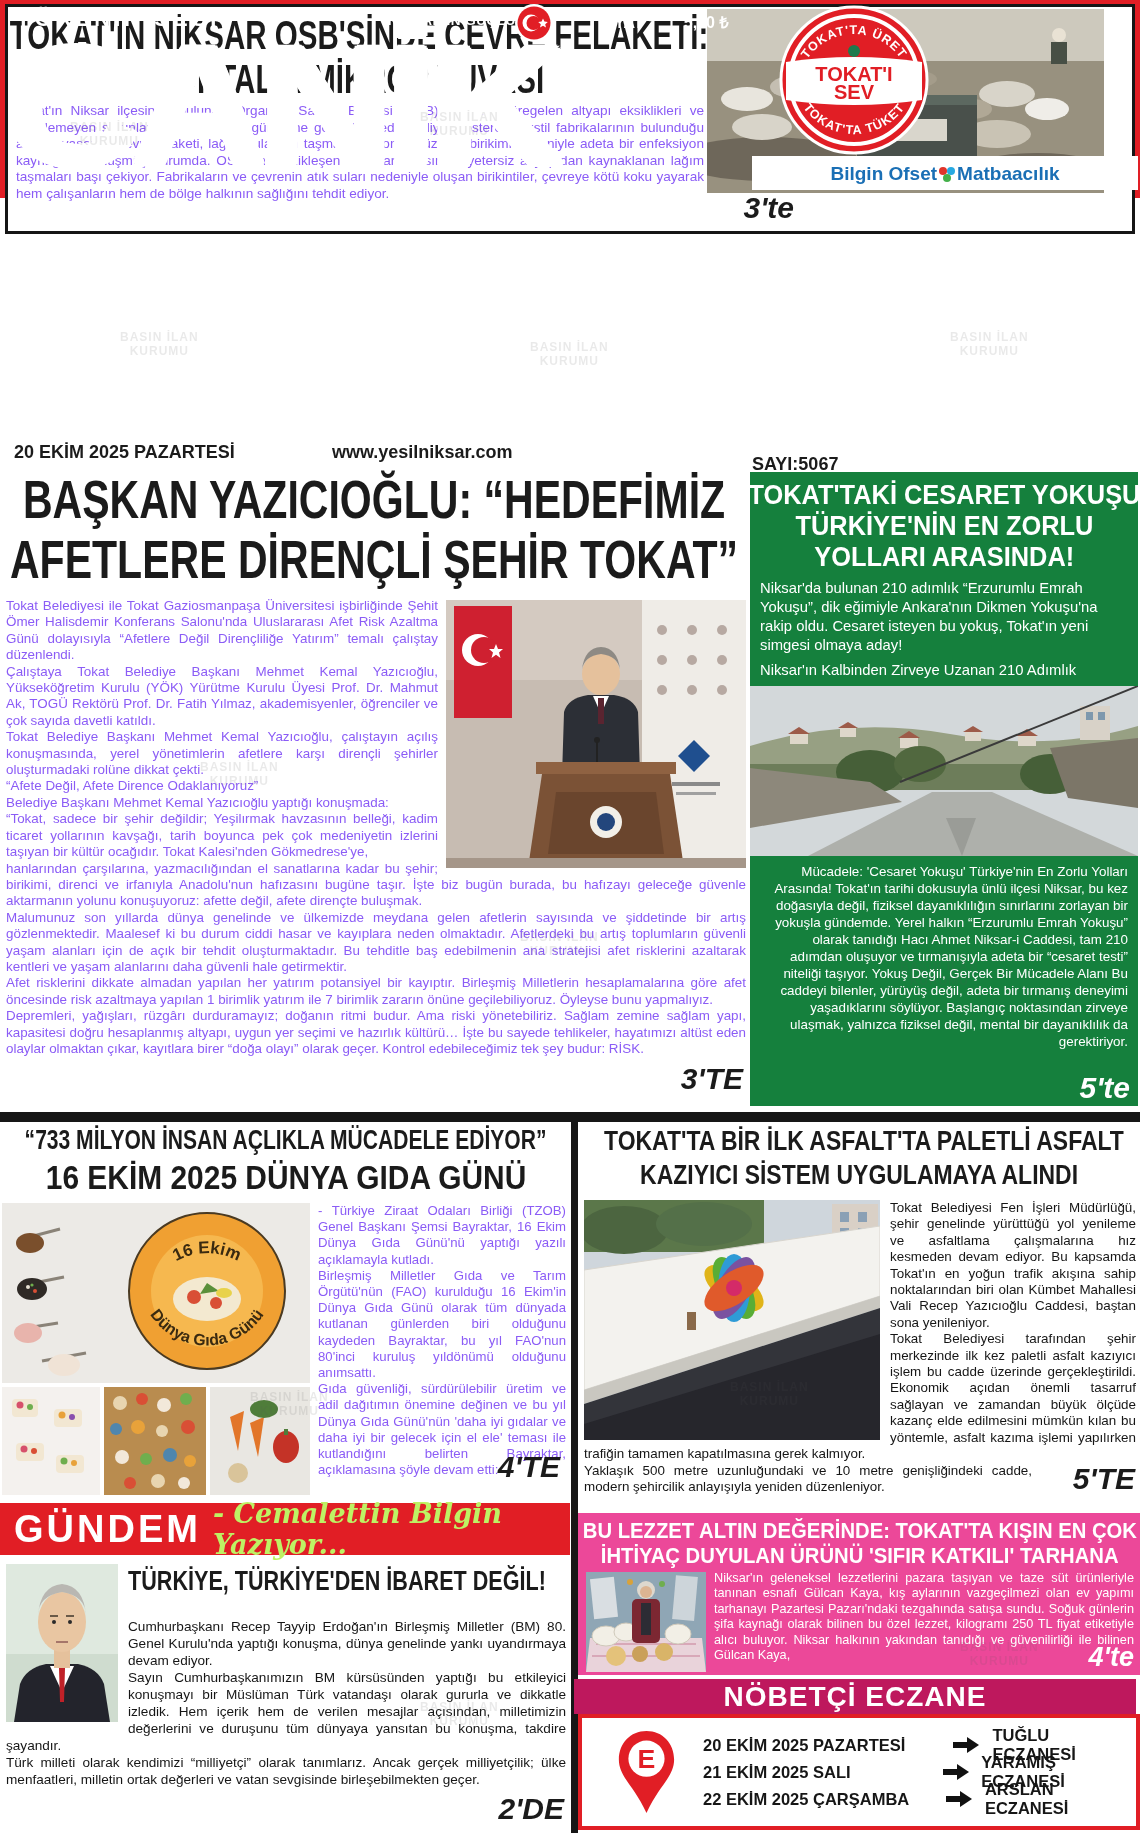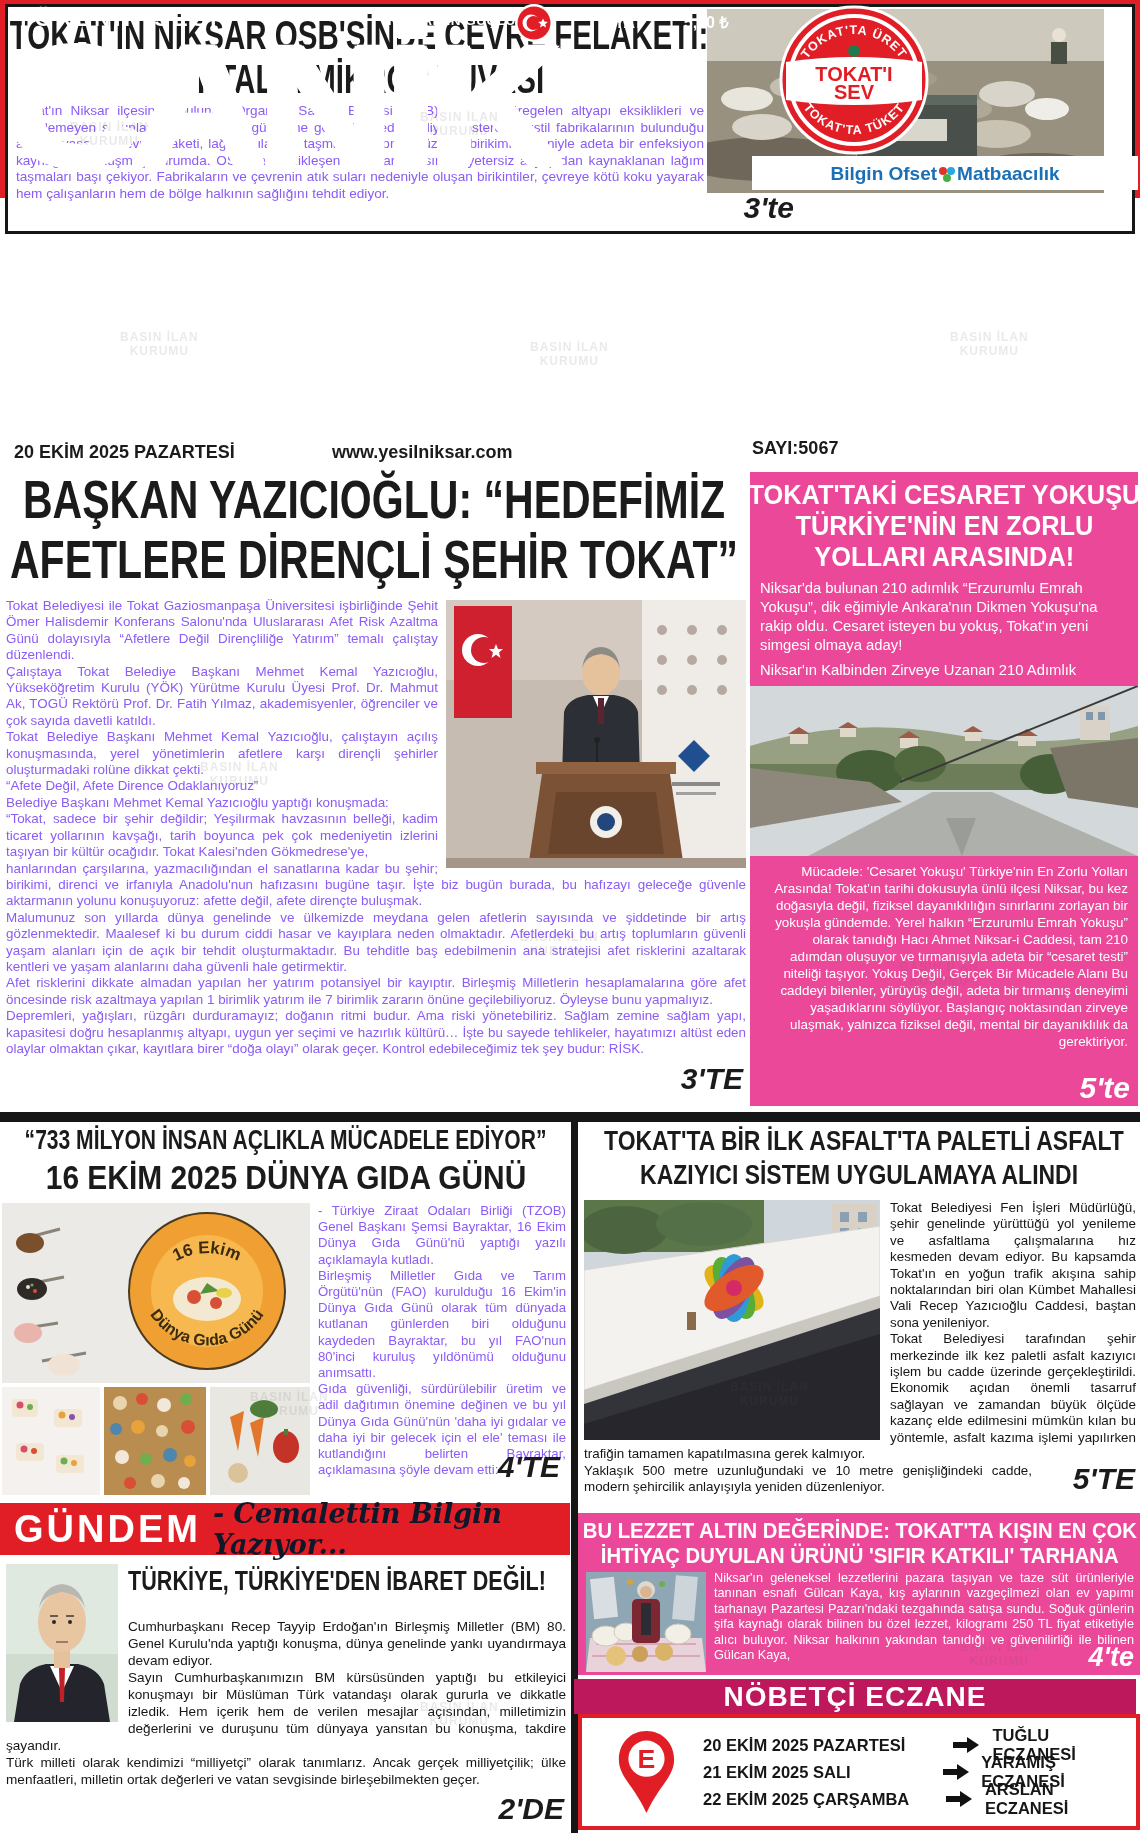--- a/index.html
+++ b/index.html
@@ -28,38 +28,38 @@
         text-shadow:3px 0 #fff,-3px 0 #fff,0 3px #fff,0 -3px #fff,2px 2px #fff,-2px -2px #fff,2px -2px #fff,-2px 2px #fff}
   #printer{position:absolute;left:752px;top:156px;width:386px;height:34px;background:#fff;
            display:flex;align-items:center;justify-content:center;
            font-size:19px;font-weight:900;color:#1a6fb5;border-top:2px solid #fff}
   
   .dl{position:absolute;font-size:18px;font-weight:bold;color:#1b1b1b}
   
   #main-body{left:6px;top:598px;width:740px}
   #main-photo{float:right;margin:2px 0 6px 8px}
   
-  #cesaret{left:750px;top:472px;width:388px;height:634px;background:#ec4899;color:#fff}
+  #cesaret{left:750px;top:472px;width:388px;height:634px;background:#15803d;color:#fff}
   #cesaret .ch{display:flex;justify-content:center}
   #cesaret .ch>span{display:inline-block;white-space:nowrap;font-weight:bold;font-size:27px;
                     line-height:31px;transform:scaleX(.94);color:#fff}
   #cesaret .lead{margin:6px 10px 0;font-size:14.8px;line-height:19px;text-align:left}
   #cesaret .cbody{margin:7px 10px 1px;font-size:13.4px;line-height:17px;text-align:right}
   #cesaret .cont{position:absolute;right:8px;bottom:1px;color:#fff;font-size:30px}
   
   #hbar{left:0;top:1112px;width:1140px;height:10px;background:#161616}
   #vbar{left:571px;top:1122px;width:7px;height:711px;background:#161616}
   
   #food-text{left:318px;top:1203px;width:248px;font-size:13.2px;line-height:16.2px}
   
   #gundem-banner{left:0;top:1503px;width:570px;height:52px;background:#e11e25;display:flex;
                  align-items:center;padding-left:14px}
   #gundem-banner .g1{font-size:38px;font-weight:900;color:#fff;letter-spacing:3px}
   #gundem-banner .g2{font-family:"DejaVu Serif",serif;font-style:italic;font-weight:bold;
-                     font-size:27px;color:#0f172a;margin-left:12px}
+                     font-size:27px;color:#bef264;margin-left:12px}
   #gundem-col{left:6px;top:1560px;width:560px}
   #gundem-col .portrait{float:left;margin:4px 10px 2px 0}
   #gundem-col .paras{padding-top:58px}
   #gundem-col p{font-size:13.6px;line-height:17px;text-align:justify;margin:0}
   
   #asphalt-content{left:584px;top:1200px;width:552px}
   #asphalt-content .photo{float:left;margin:0 10px 4px 0}
   #asphalt-content p{font-size:13.4px;line-height:16.4px;text-align:justify;margin:0}
   
   #tarhana{left:578px;top:1513px;width:564px;height:162px;background:#ec4899;color:#fff}
@@ -161,21 +161,21 @@
       <circle cx="6" cy="7" r="4" fill="#e0342b"></circle>
       <circle cx="14" cy="7" r="4" fill="#27a9e1"></circle>
       <circle cx="10" cy="14" r="4" fill="#44b04a"></circle>
     </svg>
     <span>Matbaacılık</span>
   </div>
 </header>
 
 <div class="dl" style="left:14px;top:442px">20 EKİM 2025 PAZARTESİ</div>
 <div class="dl" style="left:332px;top:442px">www.yesilniksar.com</div>
-<div class="dl" style="left:752px;top:438px">SAYI:5067</div>
+<div class="dl" style="left:752px;top:454px">SAYI:5067</div>
 
 <section style="left:0;top:470px;width:748px;height:640px">
   <div class="hl" style="left:0;top:2px;width:748px">
     <span style="font-size:54px;--sx:.76">BAŞKAN YAZICIOĞLU: “HEDEFİMİZ</span>
   </div>
   <div class="hl" style="left:0;top:62px;width:748px">
     <span style="font-size:54px;--sx:.76">AFETLERE  DİRENÇLİ ŞEHİR TOKAT”</span>
   </div>
 </section>
 <div class="abs body-text" id="main-body">

